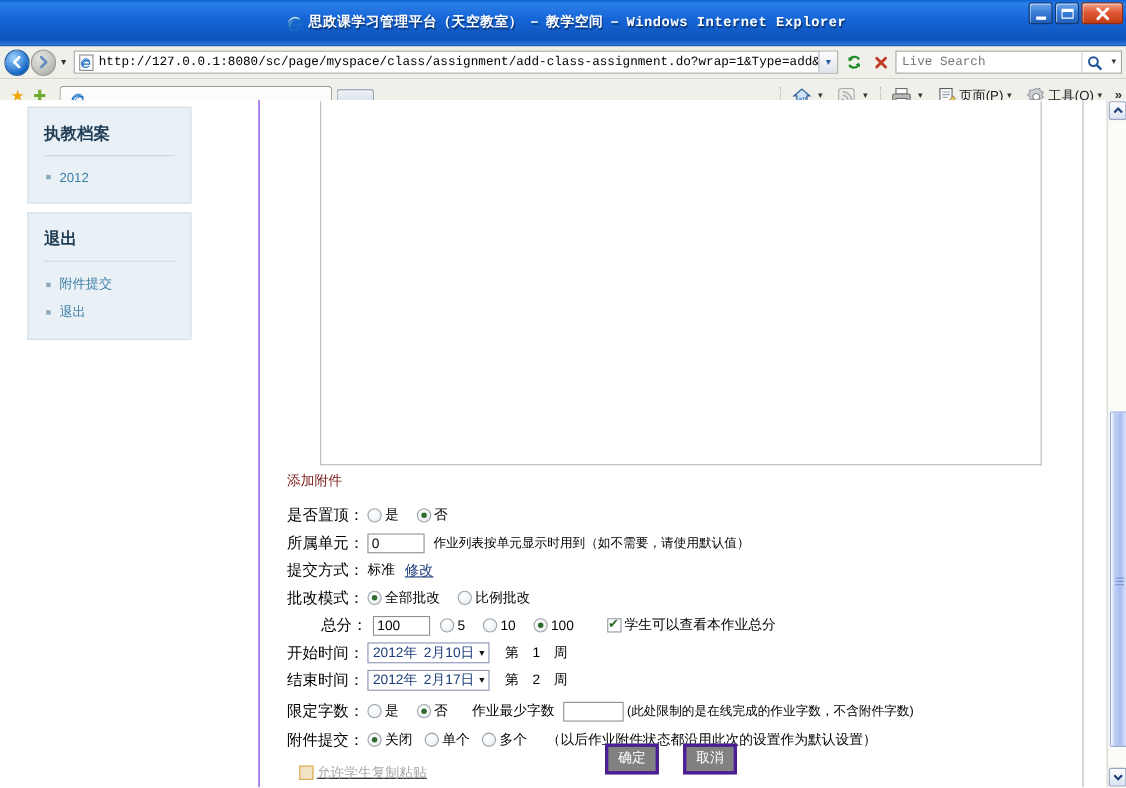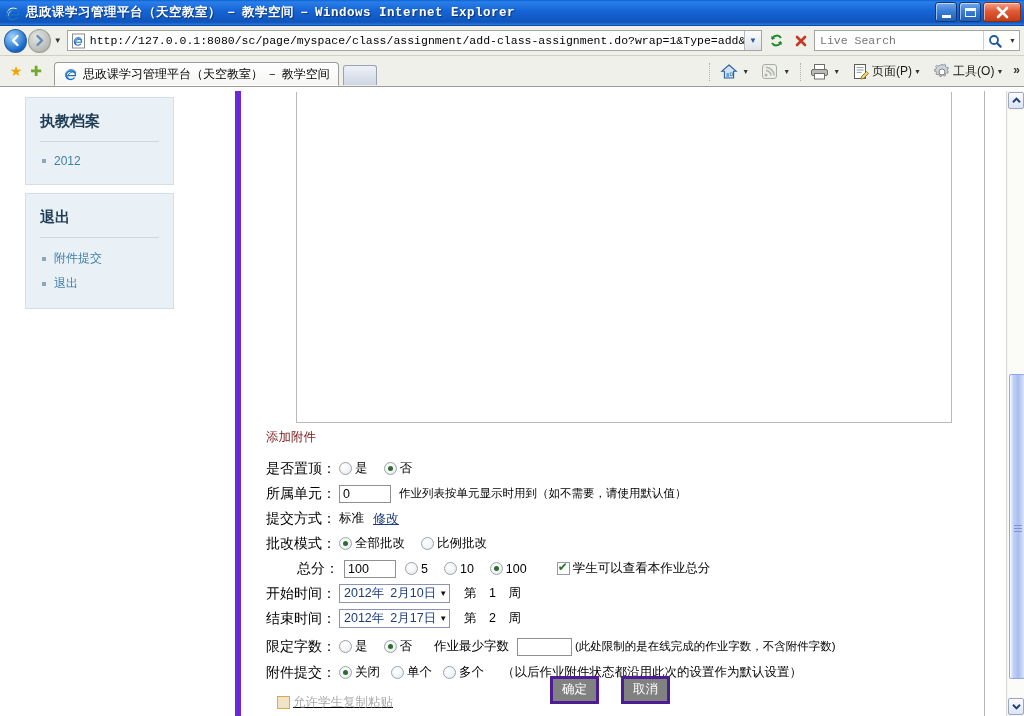--- a/index.html
+++ b/index.html
@@ -9,26 +9,27 @@
     overflow: hidden;
     font-family: "Liberation Sans", "DejaVu Sans", sans-serif;
     font-size: 12px;
     background: #ffffff;
   }
 
   
   .ie-window { width: 1024px; height: 716px; position: relative; background:#fff; }
 
   .titlebar {
-    height: 26px;
+    height: 42px;
     background: linear-gradient(180deg,#0a63d4 0%,#2b7fe8 8%,#1666d8 40%,#0f54bb 88%,#2b79dd 100%);
     display: flex; align-items: center;
     padding-left: 4px;
     position: relative;
     border-bottom: 1px solid #0a4ba8;
+    justify-content: center;
   }
   .title-icon { width: 18px; height: 18px; margin-right: 4px; flex: 0 0 auto; }
   .titlebar-text {
     color: #ffffff;
     font-weight: bold;
     font-size: 12.5px;
     letter-spacing: 0.5px;
     text-shadow: 1px 1px 1px rgba(0,0,0,.45);
     white-space: nowrap;
   }
@@ -160,21 +161,21 @@
   }
   .side-link {
     display:flex; align-items:center; padding: 4px 0 4px 2px;
     font-size: 12px; color:#3f7fa6;
   }
   .side-bullet { width:4px;height:4px;background:#8aa9bd;margin-right:8px;flex:0 0 auto; }
 
   
   .content-panel {
     position:absolute; left:235px; top:0px; width:750px; height:625px;
-    border-left:6px solid #6d28d9; border-right:1px solid #b5b5b5;
+    border-left:1px solid #6d28d9; border-right:1px solid #b5b5b5;
     background:#fff;
   }
   .content-panel:after{
     content:""; position:absolute; left:0; top:-1px; width:100%; height:1px; background:#b5b5b5;
   }
   .editor-box {
     position:absolute; left:55px; top:1px; width:656px; height:331px;
     border:1px solid #b9b9b9; border-top:0; background:#fff;
   }
 
@@ -353,21 +354,20 @@
 
   <div class="tabbar">
     <div class="fav-ico fav-star">★</div>
     <div class="fav-ico fav-add">✚</div>
 
     <div class="tab">
       <svg class="tab-ico" viewBox="0 0 16 16">
         <path d="M3 11c-1.6 -4 1.6 -7.4 5 -7.4 2.6 0 4.2 1.3 4.8 2.9 -2.1 -1 -5.1 -.5 -6.8 1.3 -1.7 1.8 -1.5 3.9 -.5 4.8z" fill="#e8f4ff" stroke="#1b6fc4" stroke-width=".9"></path>
         <path d="M4.4 9.6h8c.3 -2.8 -1.7 -4.6 -4.2 -4.6 -2.7 0 -5 1.9 -5 4.6 0 2.2 1.8 3.9 4.4 3.9 1.9 0 3.2 -.8 4 -1.8" fill="none" stroke="#1b6fc4" stroke-width="1.3"></path>
       </svg>
-      <span>思政课学习管理平台（天空教室） － 教学空间</span>
     </div>
     <div class="tab-new"></div>
 
     <div class="cmdbar">
       <div class="cmd-sep"></div>
       <div class="cmd-item">
         <span class="cmd-ico">
           <svg width="18" height="17" viewBox="0 0 18 17">
             <path d="M9 2 L16.2 8.2 H13.6 V15 H4.4 V8.2 H1.8 Z" fill="#cfe3f7" stroke="#2b5e96" stroke-width="1.1"></path>
             <rect x="6.4" y="10" width="2.6" height="5" fill="#6aa3d8"></rect>

